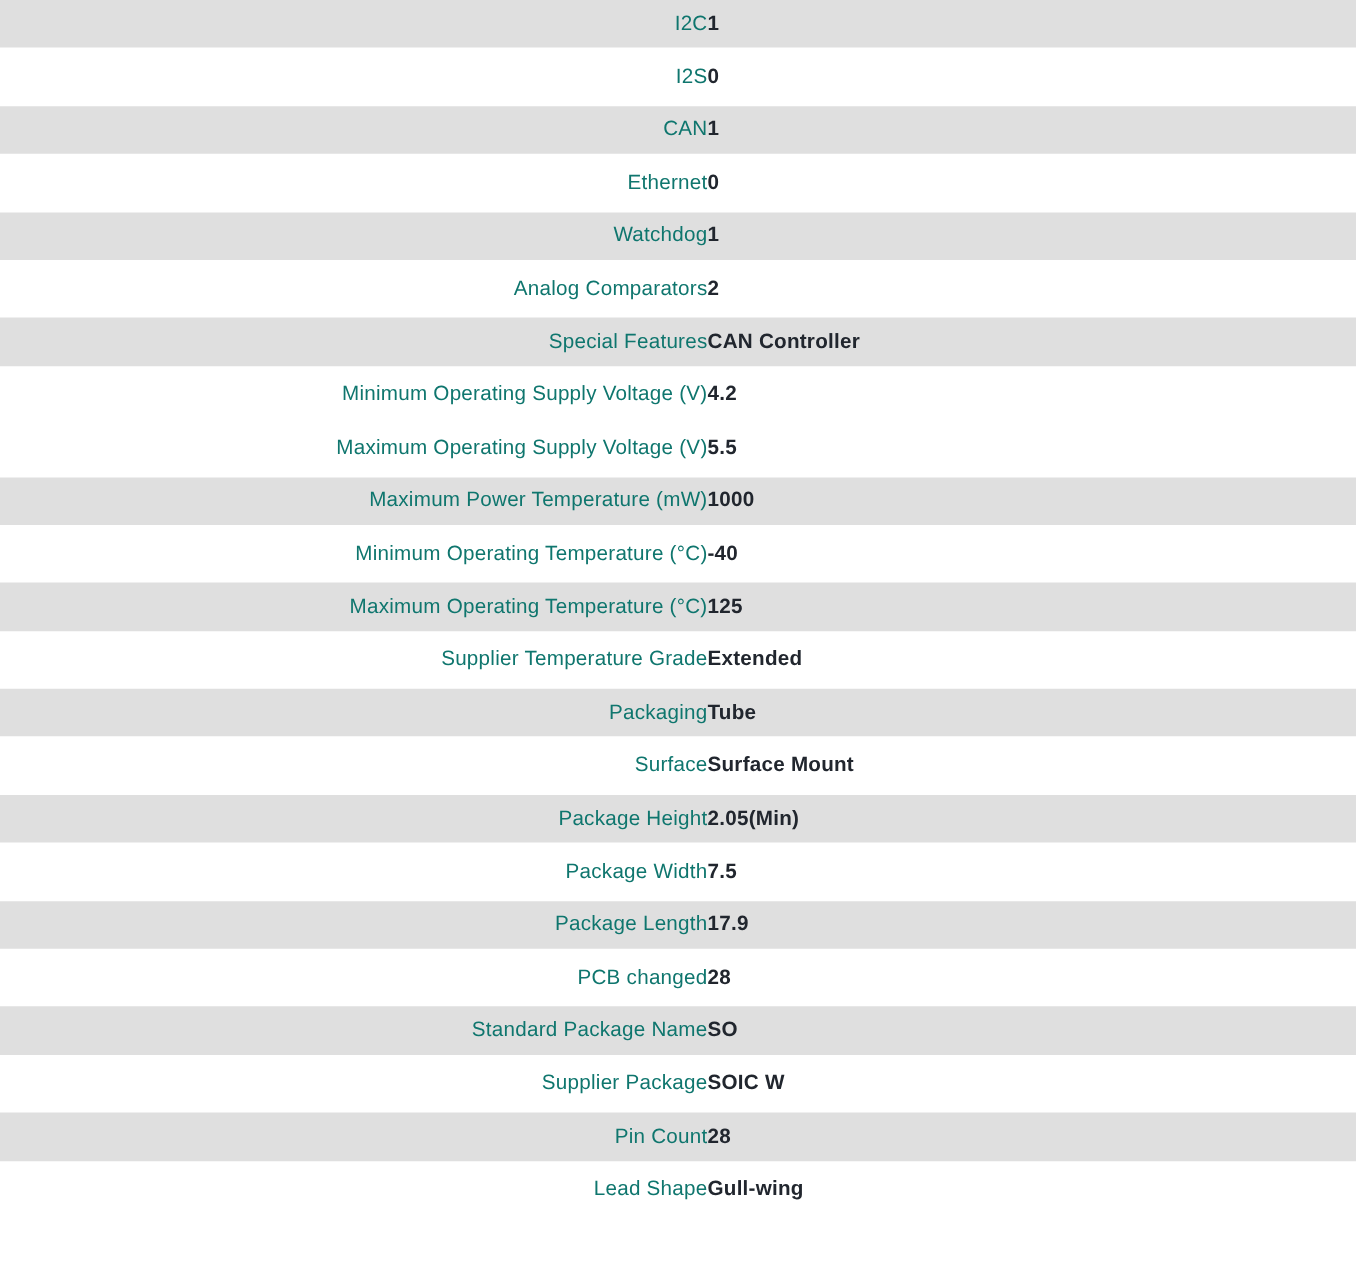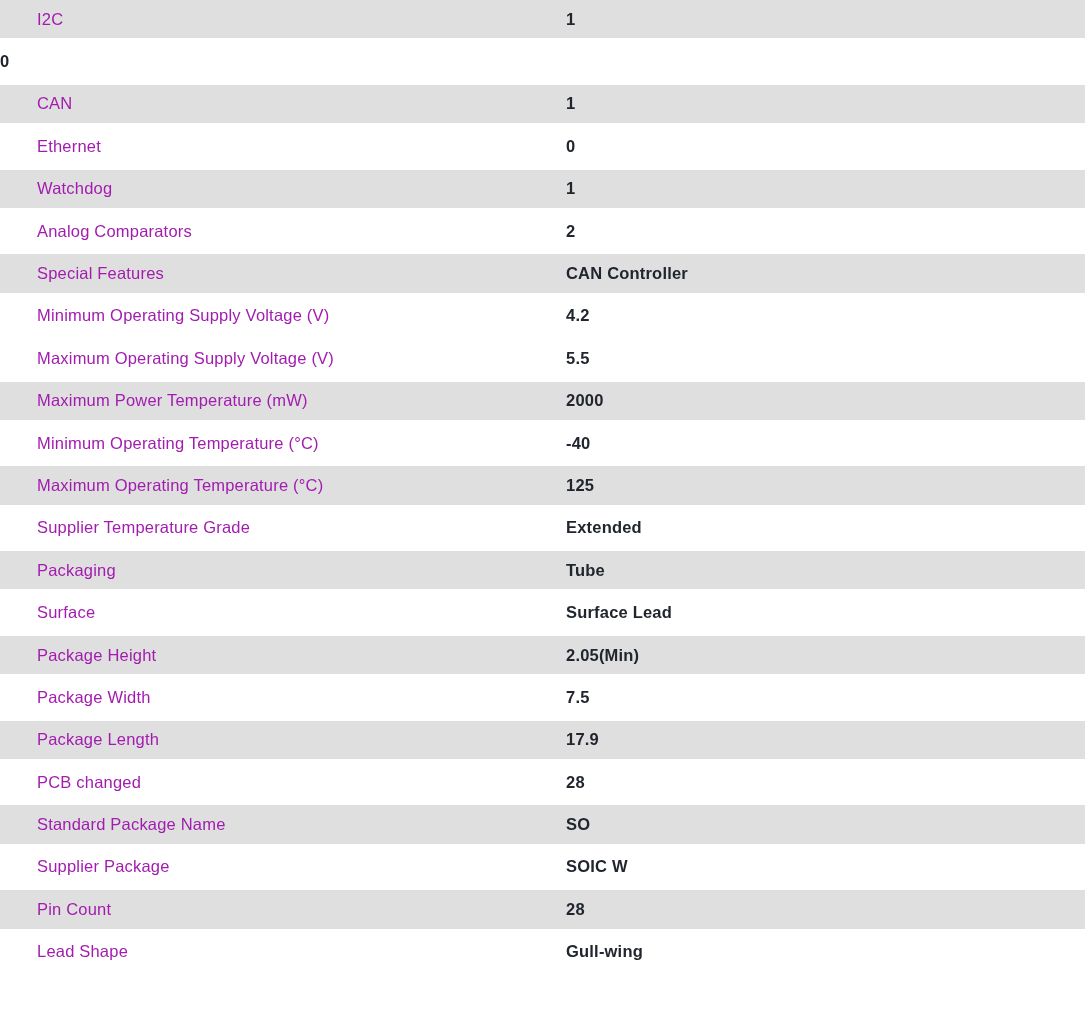--- a/index.html
+++ b/index.html
@@ -24,23 +24,24 @@
   .spec-row.gray {
     background: #dfdfdf;
   }
   .spec-label {
     flex: 0 0 566px;
     box-sizing: border-box;
     padding-left: 37px;
     font-size: 16.5px;
     font-weight: 400;
     letter-spacing: 0.2px;
-    color: #a21caf;
+    color: #0f766e;
     white-space: nowrap;
     overflow: hidden;
+    text-align: right;
   }
   .spec-value {
     flex: 1 1 auto;
     font-size: 16.5px;
     font-weight: 700;
     letter-spacing: 0.2px;
     color: #21262e;
     white-space: nowrap;
     overflow: hidden;
   }
@@ -48,20 +49,21 @@
 </head>
 <body>
 
 <div class="spec-table" id="spec-table">
   <div class="spec-row gray">
     <div class="spec-label">I2C</div>
     <div class="spec-value">1</div>
   </div>
 
   <div class="spec-row">
+    <div class="spec-label">I2S</div>
     <div class="spec-value">0</div>
   </div>
 
   <div class="spec-row gray">
     <div class="spec-label">CAN</div>
     <div class="spec-value">1</div>
   </div>
 
   <div class="spec-row">
     <div class="spec-label">Ethernet</div>
@@ -89,21 +91,21 @@
   </div>
 
 
   <div class="spec-row">
     <div class="spec-label">Maximum Operating Supply Voltage (V)</div>
     <div class="spec-value">5.5</div>
   </div>
 
   <div class="spec-row gray">
     <div class="spec-label">Maximum Power Temperature (mW)</div>
-    <div class="spec-value">2000</div>
+    <div class="spec-value">1000</div>
   </div>
 
   <div class="spec-row">
     <div class="spec-label">Minimum Operating Temperature (°C)</div>
     <div class="spec-value">-40</div>
   </div>
 
   <div class="spec-row gray">
     <div class="spec-label">Maximum Operating Temperature (°C)</div>
     <div class="spec-value">125</div>
@@ -114,21 +116,21 @@
     <div class="spec-value">Extended</div>
   </div>
 
   <div class="spec-row gray">
     <div class="spec-label">Packaging</div>
     <div class="spec-value">Tube</div>
   </div>
 
   <div class="spec-row">
     <div class="spec-label">Surface</div>
-    <div class="spec-value">Surface Lead</div>
+    <div class="spec-value">Surface Mount</div>
   </div>
 
   <div class="spec-row gray">
     <div class="spec-label">Package Height</div>
     <div class="spec-value">2.05(Min)</div>
   </div>
 
   <div class="spec-row">
     <div class="spec-label">Package Width</div>
     <div class="spec-value">7.5</div>

